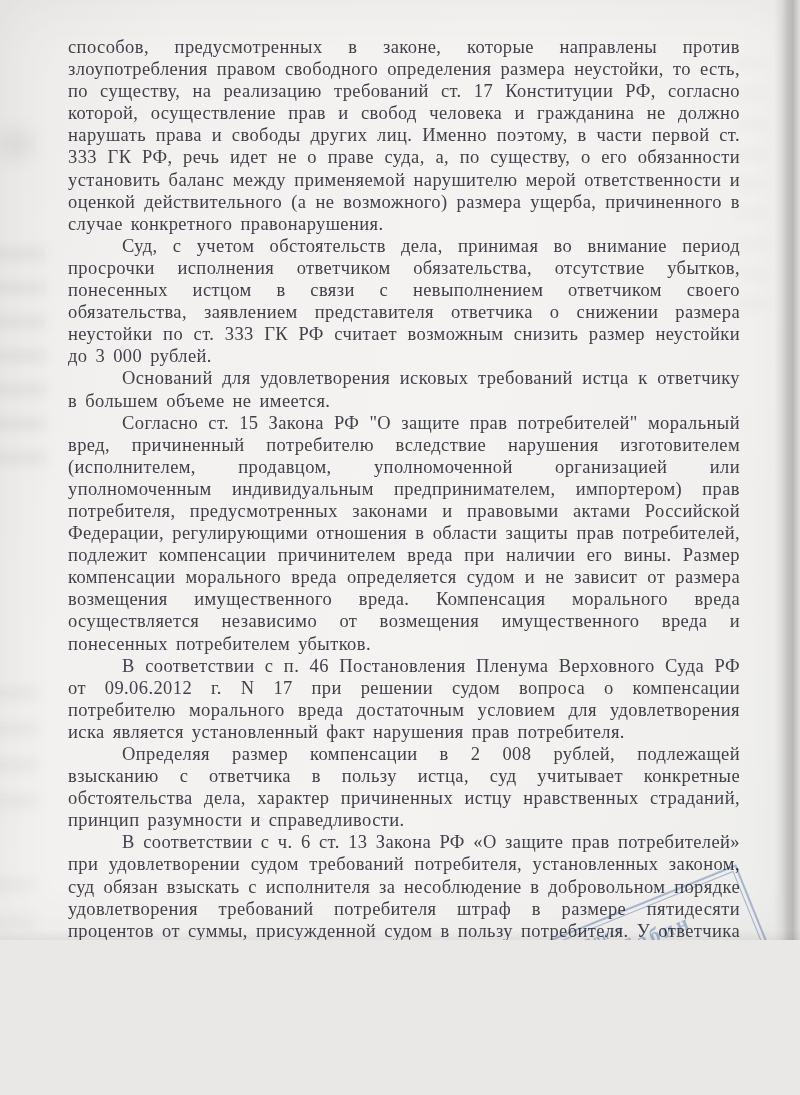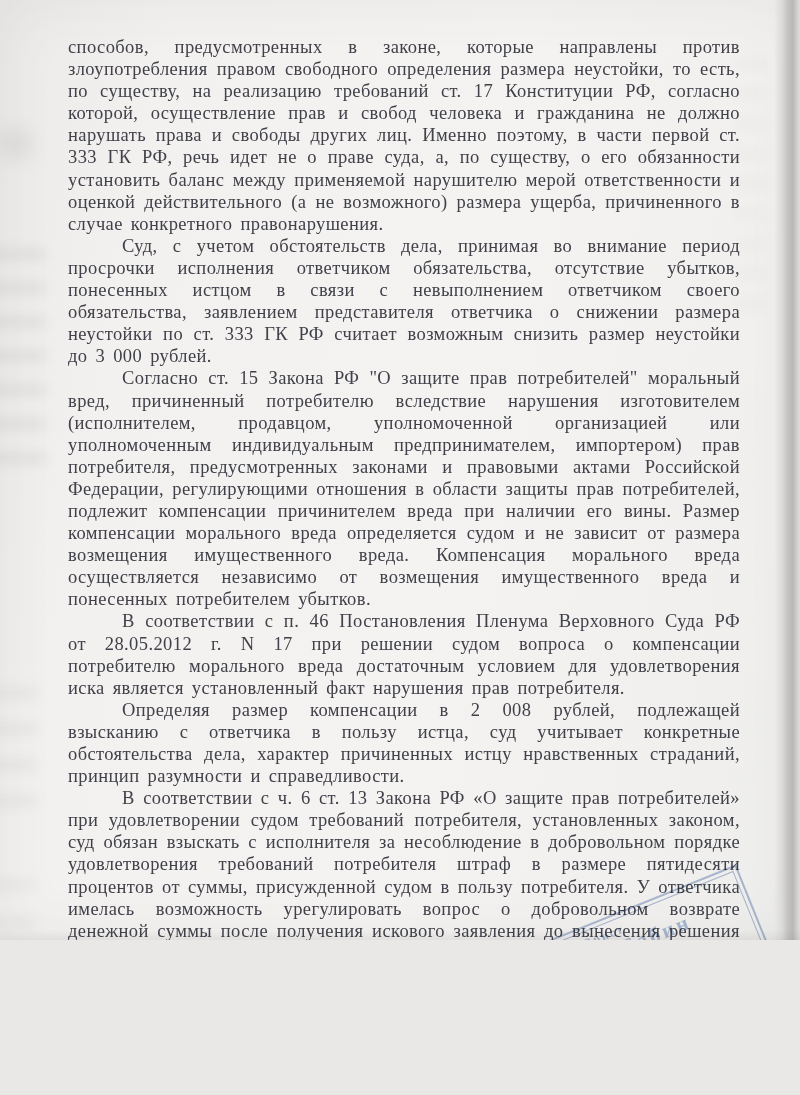--- a/index.html
+++ b/index.html
@@ -76,22 +76,23 @@
 
   <div class="blob b1"></div>
   <div class="blob b2"></div>
   <div class="blob b3"></div>
   <div class="blob b4"></div>
   <div class="blob b5"></div>
 
   <div class="textblock">
     <p>способов, предусмотренных в законе, которые направлены против злоупотребления правом свободного определения размера неустойки, то есть, по существу, на реализацию требований ст. 17 Конституции РФ, согласно которой, осуществление прав и свобод человека и гражданина не должно нарушать права и свободы других лиц. Именно поэтому, в части первой ст. 333 ГК РФ, речь идет не о праве суда, а, по существу, о его обязанности установить баланс между применяемой нарушителю мерой ответственности и оценкой действительного (а не возможного) размера ущерба, причиненного в случае конкретного правонарушения.</p>
     <p class="ind">Суд, с учетом обстоятельств дела, принимая во внимание период просрочки исполнения ответчиком обязательства, отсутствие убытков, понесенных истцом в связи с невыполнением ответчиком своего обязательства, заявлением представителя ответчика о снижении размера неустойки по ст. 333 ГК РФ считает возможным снизить размер неустойки до 3 000 рублей.</p>
+    <p class="ind">Оснований для удовлетворения исковых требований истца к ответчику в большем объеме не имеется.</p>
     <p class="ind">Согласно ст. 15 Закона РФ "О защите прав потребителей" моральный вред, причиненный потребителю вследствие нарушения изготовителем (исполнителем, продавцом, уполномоченной организацией или уполномоченным индивидуальным предпринимателем, импортером) прав потребителя, предусмотренных законами и правовыми актами Российской Федерации, регулирующими отношения в области защиты прав потребителей, подлежит компенсации причинителем вреда при наличии его вины. Размер компенсации морального вреда определяется судом и не зависит от размера возмещения имущественного вреда. Компенсация морального вреда осуществляется независимо от возмещения имущественного вреда и понесенных потребителем убытков.</p>
-    <p class="ind">В соответствии с п. 46 Постановления Пленума Верховного Суда РФ от 28.05.2012 г. N 17 при решении судом вопроса о компенсации потребителю морального вреда достаточным условием для удовлетворения иска является установленный факт нарушения прав потребителя.</p>
+    <p class="ind">В соответствии с п. 46 Постановления Пленума Верховного Суда РФ от 09.06.2012 г. N 17 при решении судом вопроса о компенсации потребителю морального вреда достаточным условием для удовлетворения иска является установленный факт нарушения прав потребителя.</p>
     <p class="ind">Определяя размер компенсации в 2 008 рублей, подлежащей взысканию с ответчика в пользу истца, суд учитывает конкретные обстоятельства дела, характер причиненных истцу нравственных страданий, принцип разумности и справедливости.</p>
     <p class="ind">В соответствии с ч. 6 ст. 13 Закона РФ «О защите прав потребителей» при удовлетворении судом требований потребителя, установленных законом, суд обязан взыскать с исполнителя за несоблюдение в добровольном порядке удовлетворения требований потребителя штраф в размере пятидесяти процентов от суммы, присужденной судом в пользу потребителя. У ответчика имелась возможность урегулировать вопрос о добровольном возврате денежной суммы после получения искового заявления до вынесения решения суда.</p>
   </div>
 
   <div class="stamp">
     <div class="inner">
       <div class="s-small">Юрист</div>
       <div class="s-big">Михаил Бабин</div>
       <div class="s-big">Коллегия</div>
       <div class="s-url">www.</div>

